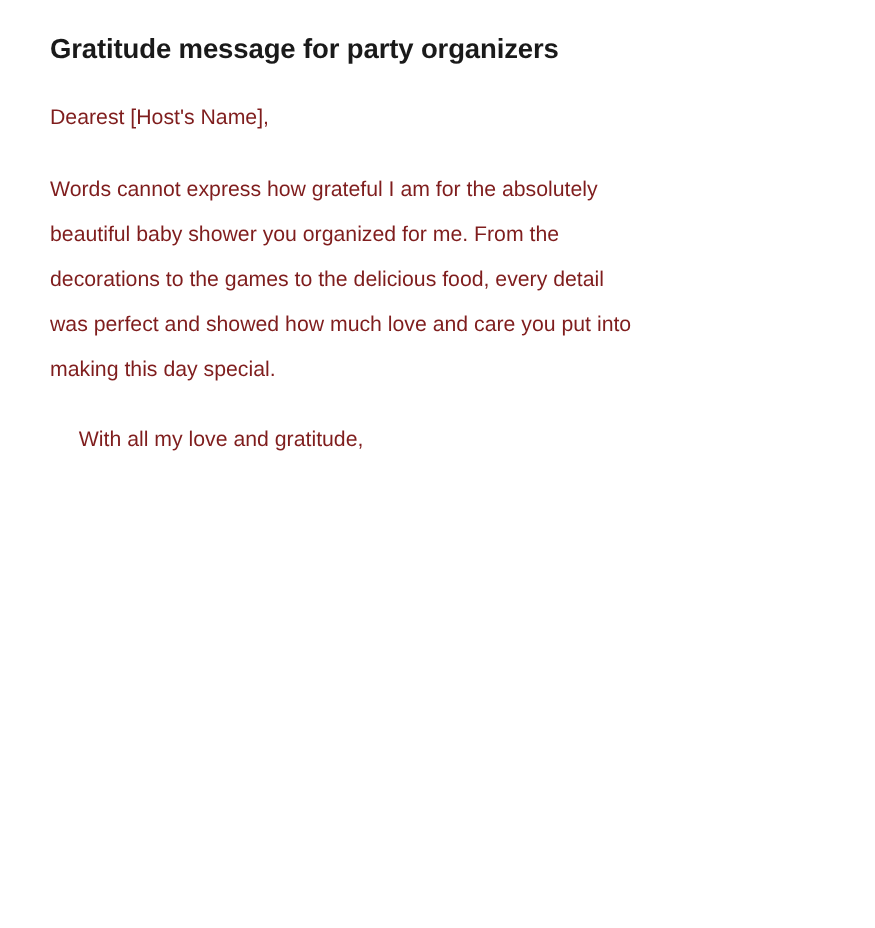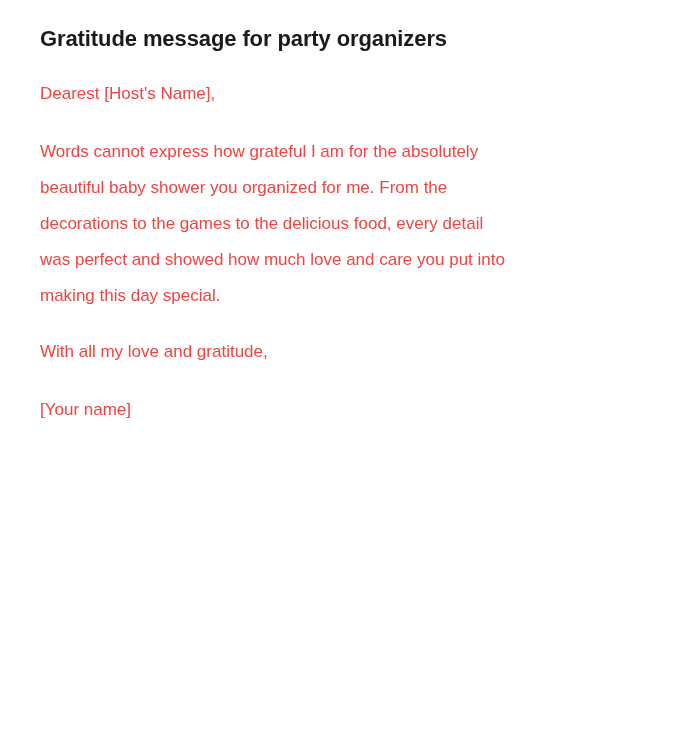--- a/index.html
+++ b/index.html
@@ -25,36 +25,36 @@
     font-size: 22px;
     line-height: 30px;
     font-weight: bold;
     color: #1a1a1a;
     margin: 0 0 22px 0;
     letter-spacing: -0.1px;
   }
   .para {
     font-size: 17px;
     line-height: 36px;
-    color: #ef4444;
+    color: #7f1d1d;
     margin: 0 0 20px 0;
     font-weight: 400;
   }
   .para.salutation {
     margin-bottom: 22px;
   }
   .para.closing {
     margin-bottom: 22px;
+    margin-left: 23px;
   }
   .para.signature {
     margin-bottom: 0;
   }
 </style>
 </head>
 <body>
 
 <div class="page">
   <h1 class="doc-title">Gratitude message for party organizers</h1>
   <p class="para salutation">Dearest [Host's Name],</p>
   <p class="para">Words cannot express how grateful I am for the absolutely beautiful baby shower you organized for me. From the decorations to the games to the delicious food, every detail was perfect and showed how much love and care you put into making this day special.</p>
   <p class="para closing">With all my love and gratitude,</p>
-  <p class="para signature">[Your name]</p>
 </div>
 
 </body></html>

